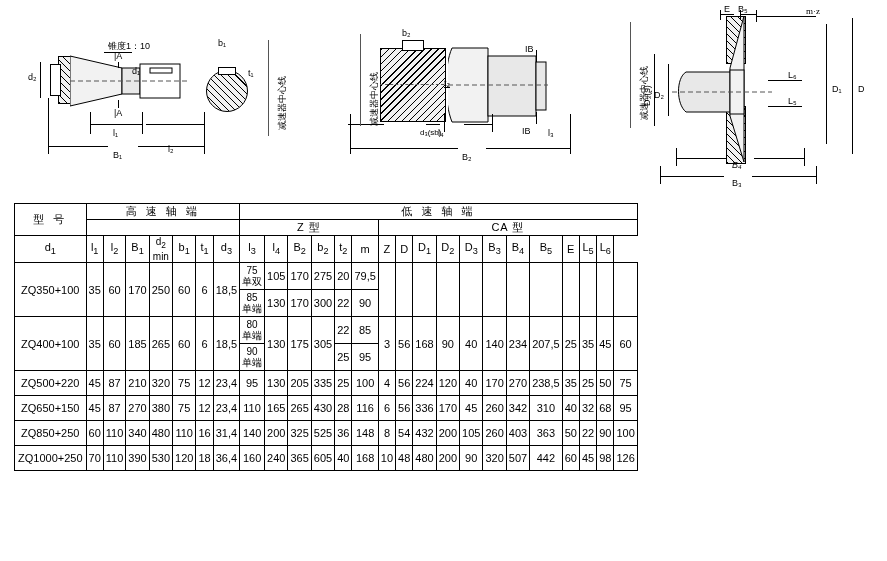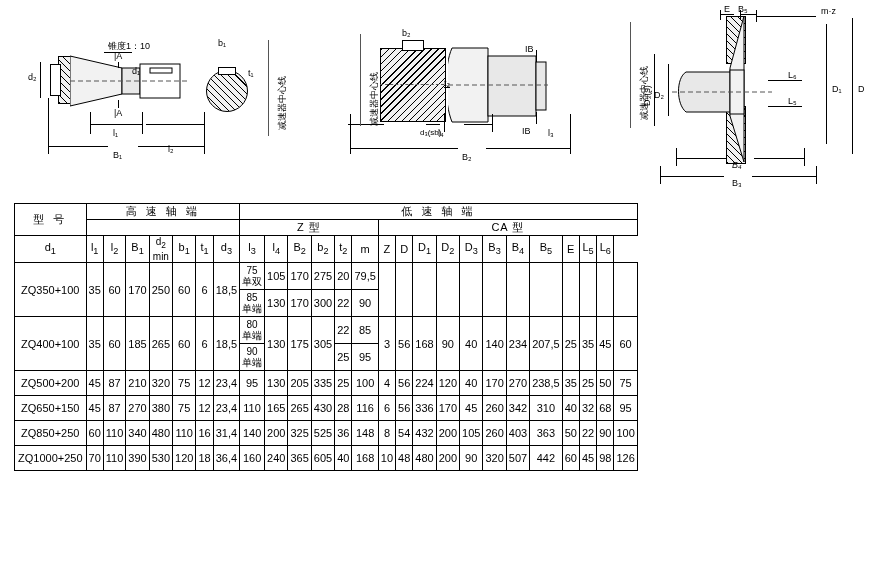--- a/index.html
+++ b/index.html
@@ -129,21 +129,21 @@
       <div class="hatch" style="left:106px;top:104px;width:18px;height:56px;"></div>
       <svg width="130" height="168" style="position:absolute;left:52px;top:10px;">
         <path d="M72,4 L58,56 L58,104 L72,150 L72,4 Z" fill="#f2f2f2" stroke="#000" stroke-width="1"></path>
         <path d="M14,60 C4,66 4,92 14,100 L58,100 L58,60 Z" fill="#e8e8e8" stroke="#000" stroke-width="1"></path>
         <rect x="58" y="58" width="14" height="44" fill="#f2f2f2" stroke="#000" stroke-width="1"></rect>
         <line x1="0" y1="80" x2="100" y2="80" stroke="#555" stroke-dasharray="5,3" stroke-width="1"></line>
       </svg>
 
       <div class="lbl" style="left:104px;top:2px;">E</div>
       <div class="lbl" style="left:118px;top:2px;">B₅</div>
-      <div class="lbl" style="left:201px;top:4px;">m·z</div>
+      <div class="lbl" style="left:186px;top:4px;font-family:Liberation Serif, serif;">m·z</div>
       <div class="lbl" style="left:168px;top:68px;">L₆</div>
       <div class="lbl" style="left:168px;top:94px;">L₅</div>
       <div class="lbl" style="left:212px;top:82px;">D₁</div>
       <div class="lbl" style="left:238px;top:82px;">D</div>
       <div class="lbl" style="left:34px;top:88px;">D₂</div>
       <div class="vert" style="left:22px;top:104px;">D₃(ʂ)</div>
       <div class="lbl" style="left:112px;top:158px;font-style:italic;">B₄</div>
       <div class="lbl" style="left:112px;top:176px;">B₃</div>
 
       <div class="ln hln" style="left:100px;top:12px;width:14px;"></div>
@@ -277,21 +277,21 @@
           <td rowspan="2">35</td>
           <td rowspan="2">45</td>
           <td rowspan="2">60</td>
         </tr>
         <tr style="height: 27px;">
           <td class="two-line">90<br>单端</td>
           <td>25</td>
           <td>95</td>
         </tr>
         <tr style="height: 25px;">
-          <td class="model">ZQ500+200</td>
+          <td class="model">ZQ500+220</td>
           <td>45</td>
           <td>87</td>
           <td>210</td>
           <td>320</td>
           <td>75</td>
           <td>12</td>
           <td>23,4</td>
           <td>95</td>
           <td>130</td>
           <td>205</td>

